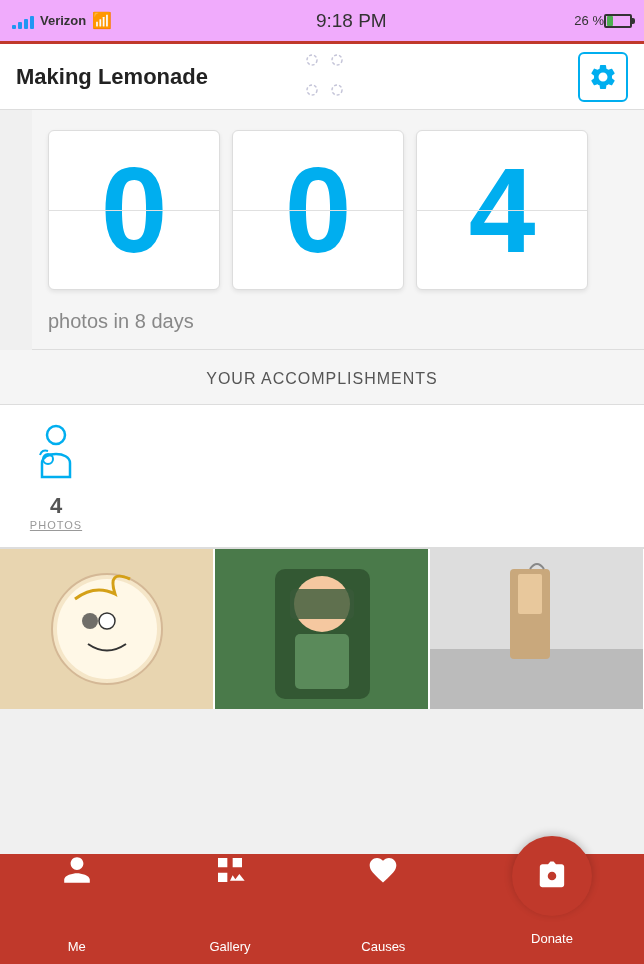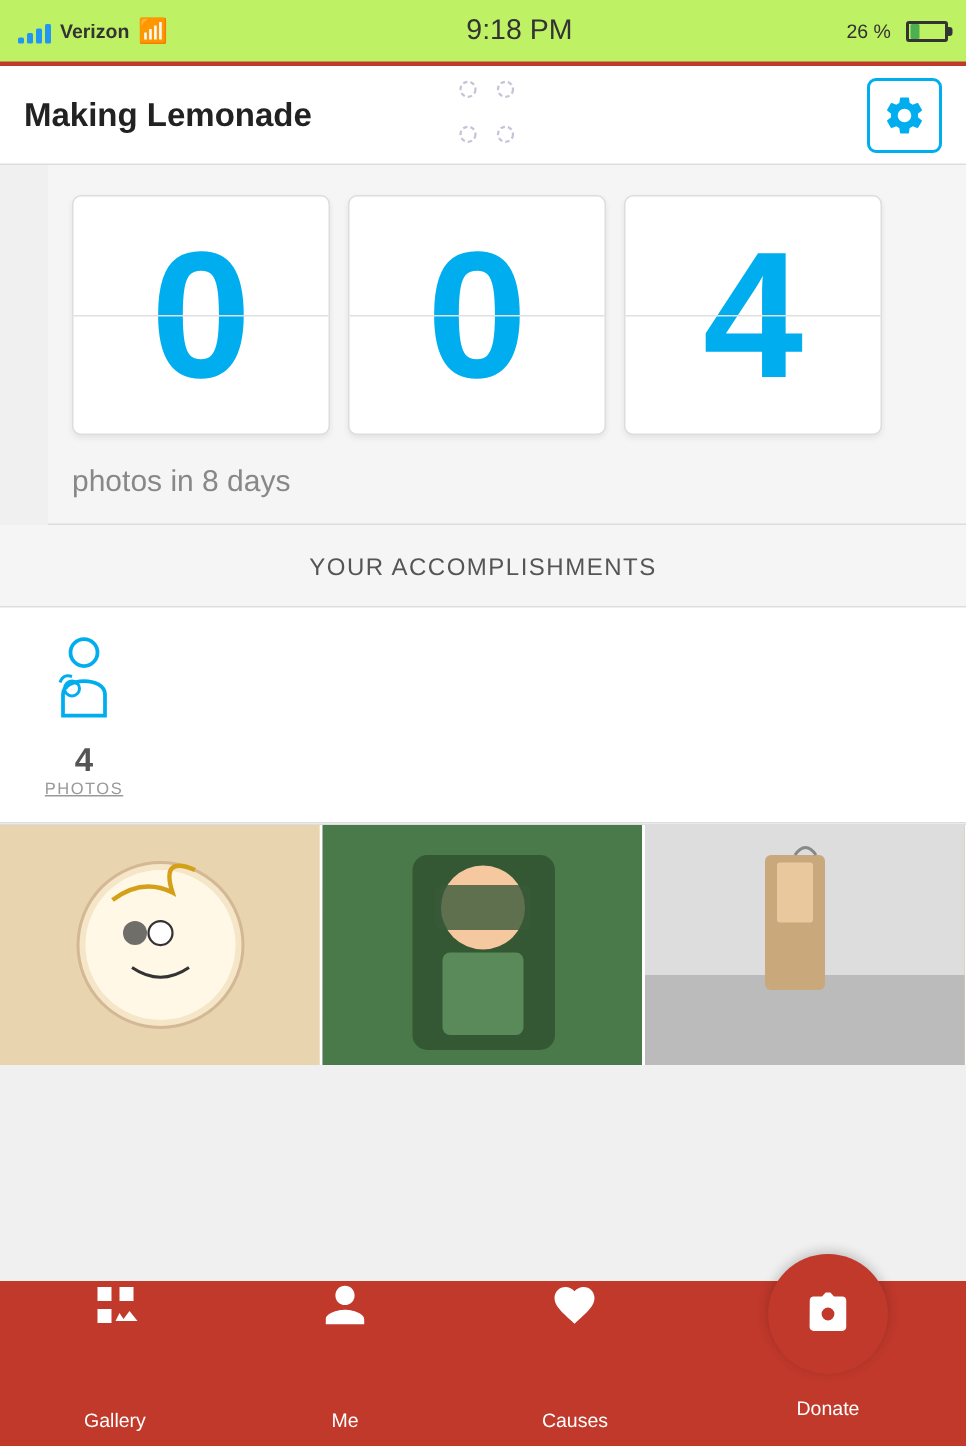--- a/index.html
+++ b/index.html
@@ -9,21 +9,21 @@
       font-family: -apple-system, 'Helvetica Neue', Arial, sans-serif;
       background: #f0f0f0;
       overflow: hidden;
       position: relative;
     }
 
     
     #status-bar {
       width: 644px;
       height: 44px;
-      background: #bef264;
+      background: #f0abfc;
       display: flex;
       align-items: center;
       justify-content: space-between;
       padding: 0 12px;
       border-bottom: 3px solid #c0392b;
     }
     .status-left {
       display: flex;
       align-items: center;
       gap: 6px;
@@ -45,21 +45,21 @@
     .wifi-icon { font-size: 16px; color: #333; }
     .status-center {
       font-size: 19px;
       font-weight: 500;
       color: #333;
       margin-left: 16px;
     }
     .status-right {
       display: flex;
       align-items: center;
-      gap: 10px;
+      gap: 0;
       font-size: 13px;
       color: #333;
     }
     .battery-container {
       display: flex;
       align-items: center;
       gap: 3px;
     }
     .battery {
       width: 28px;
@@ -454,30 +454,30 @@
         <path d="M100 20 Q107 10 114 20" stroke="#888" stroke-width="2" fill="none"></path>
       </svg>
     </div>
   </div>
 </div>
 
 <div id="tab-bar">
 
   <div class="tab-item">
     <svg class="tab-icon-svg" viewBox="0 0 24 24">
+      <path d="M12 12c2.7 0 4.8-2.1 4.8-4.8S14.7 2.4 12 2.4 7.2 4.5 7.2 7.2 9.3 12 12 12zm0 2.4c-3.2 0-9.6 1.6-9.6 4.8v2.4h19.2v-2.4c0-3.2-6.4-4.8-9.6-4.8z"></path>
+    </svg>
+    <span class="tab-label">Me</span>
+  </div>
+
+  <div class="tab-item">
+    <svg class="tab-icon-svg" viewBox="0 0 24 24">
       <path d="M3 3h7v7H3zm11 0h7v7h-7zM3 14h7v7H3zm11 2l2 3 3-4 4 5H12z"></path>
     </svg>
     <span class="tab-label">Gallery</span>
-  </div>
-
-  <div class="tab-item">
-    <svg class="tab-icon-svg" viewBox="0 0 24 24">
-      <path d="M12 12c2.7 0 4.8-2.1 4.8-4.8S14.7 2.4 12 2.4 7.2 4.5 7.2 7.2 9.3 12 12 12zm0 2.4c-3.2 0-9.6 1.6-9.6 4.8v2.4h19.2v-2.4c0-3.2-6.4-4.8-9.6-4.8z"></path>
-    </svg>
-    <span class="tab-label">Me</span>
   </div>
 
   <div class="tab-item">
     <svg class="tab-icon-svg" viewBox="0 0 24 24">
       <path d="M12 21.35l-1.45-1.32C5.4 15.36 2 12.28 2 8.5 2 5.42 4.42 3 7.5 3c1.74 0 3.41.81 4.5 2.09C13.09 3.81 14.76 3 16.5 3 19.58 3 22 5.42 22 8.5c0 3.78-3.4 6.86-8.55 11.54L12 21.35z"></path>
     </svg>
     <span class="tab-label">Causes</span>
   </div>
 
   <div class="tab-item tab-donate">

